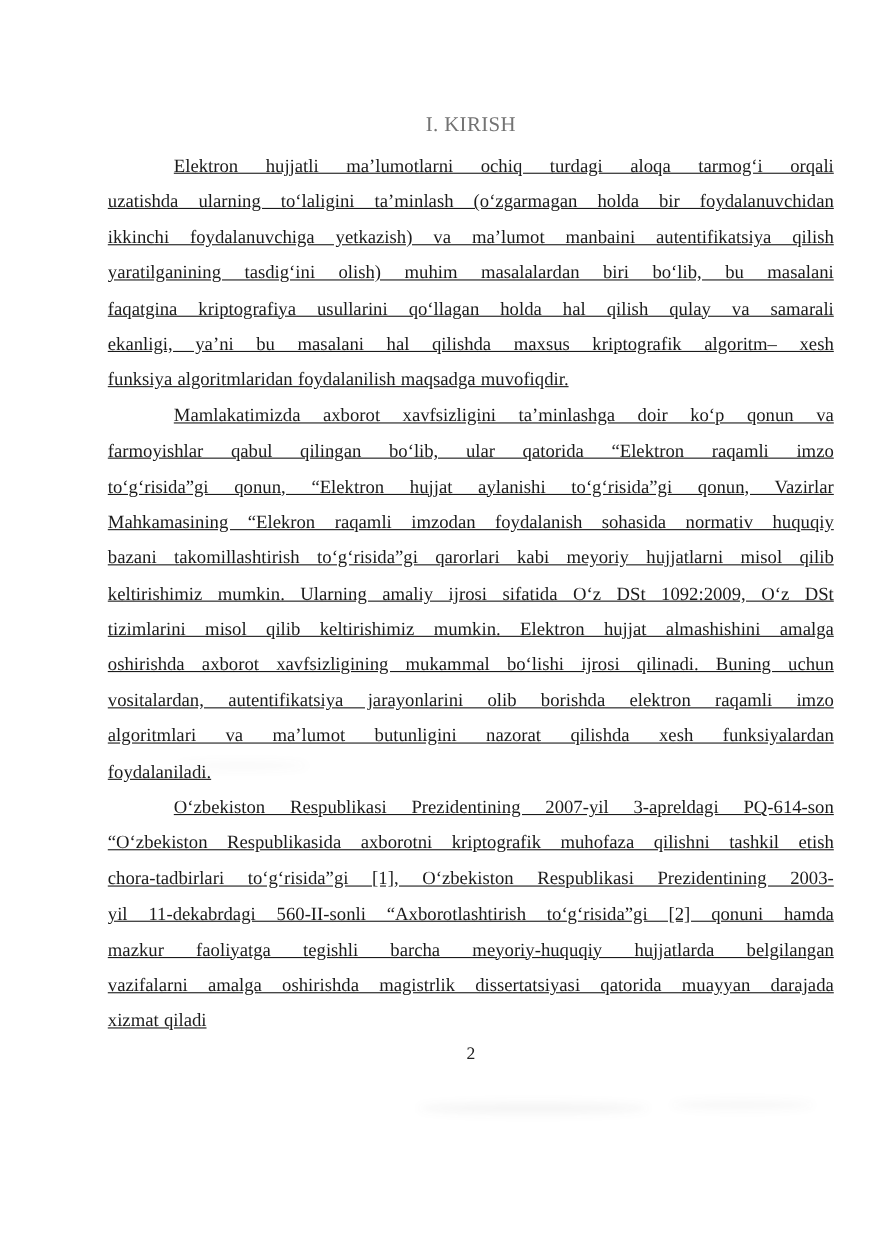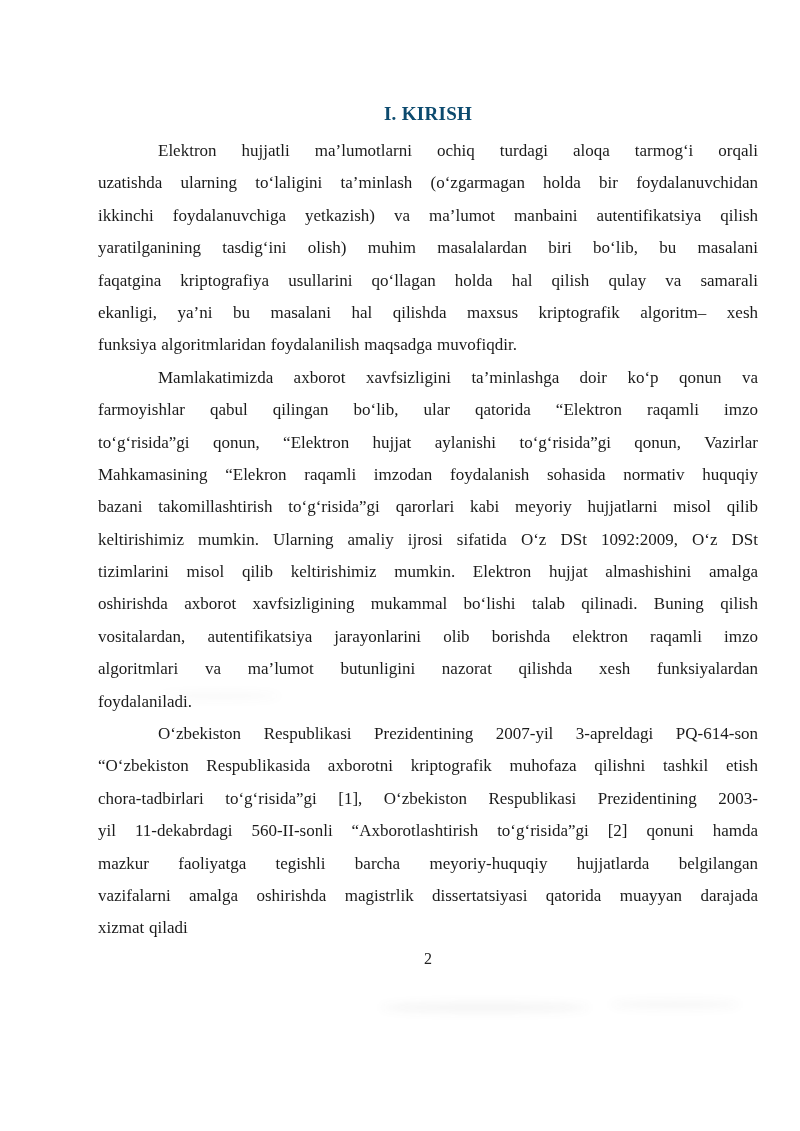--- a/index.html
+++ b/index.html
@@ -19,27 +19,28 @@
   .content {
     position: absolute;
     left: 98px;
     top: 0;
     width: 660px;
   }
   .title {
     margin: 100px 0 0 0;
     line-height: 28px;
     font-size: 19px;
-    font-weight: bold;
+    font-weight: normal;
     text-align: center;
-    color: #0c4a6e;
+    color: #737373;
     letter-spacing: 0.3px;
   }
   .body-text {
     margin-top: 7px;
+    text-decoration: underline;
   }
   .paragraph {
     margin: 0;
   }
   .line {
     font-size: 17px;
     line-height: 32.4px;
     height: 32.4px;
     text-align: justify;
     text-align-last: justify;
@@ -93,21 +94,21 @@
           <div class="line last">funksiya algoritmlaridan foydalanilish maqsadga muvofiqdir.</div>
         </div>
         <div class="paragraph">
           <div class="line first">Mamlakatimizda axborot xavfsizligini ta’minlashga doir ko‘p qonun va</div>
           <div class="line">farmoyishlar qabul qilingan bo‘lib, ular qatorida “Elektron raqamli imzo</div>
           <div class="line">to‘g‘risida”gi qonun, “Elektron hujjat aylanishi to‘g‘risida”gi qonun, Vazirlar</div>
           <div class="line">Mahkamasining “Elekron raqamli imzodan foydalanish sohasida normativ huquqiy</div>
           <div class="line">bazani takomillashtirish to‘g‘risida”gi qarorlari kabi meyoriy hujjatlarni misol qilib</div>
           <div class="line">keltirishimiz mumkin. Ularning amaliy ijrosi sifatida O‘z DSt 1092:2009, O‘z DSt</div>
           <div class="line">tizimlarini misol qilib keltirishimiz mumkin. Elektron hujjat almashishini amalga</div>
-          <div class="line">oshirishda axborot xavfsizligining mukammal bo‘lishi talab qilinadi. Buning qilish</div>
+          <div class="line">oshirishda axborot xavfsizligining mukammal bo‘lishi ijrosi qilinadi. Buning uchun</div>
           <div class="line">vositalardan, autentifikatsiya jarayonlarini olib borishda elektron raqamli imzo</div>
           <div class="line">algoritmlari va ma’lumot butunligini nazorat qilishda xesh funksiyalardan</div>
           <div class="line last">foydalaniladi.</div>
         </div>
         <div class="paragraph">
           <div class="line first">O‘zbekiston Respublikasi Prezidentining 2007-yil 3-apreldagi PQ-614-son</div>
           <div class="line">“O‘zbekiston Respublikasida axborotni kriptografik muhofaza qilishni tashkil etish</div>
           <div class="line">chora-tadbirlari to‘g‘risida”gi [1], O‘zbekiston Respublikasi Prezidentining 2003-</div>
           <div class="line">yil 11-dekabrdagi 560-II-sonli “Axborotlashtirish to‘g‘risida”gi [2] qonuni hamda</div>
           <div class="line">mazkur faoliyatga tegishli barcha meyoriy-huquqiy hujjatlarda belgilangan</div>

